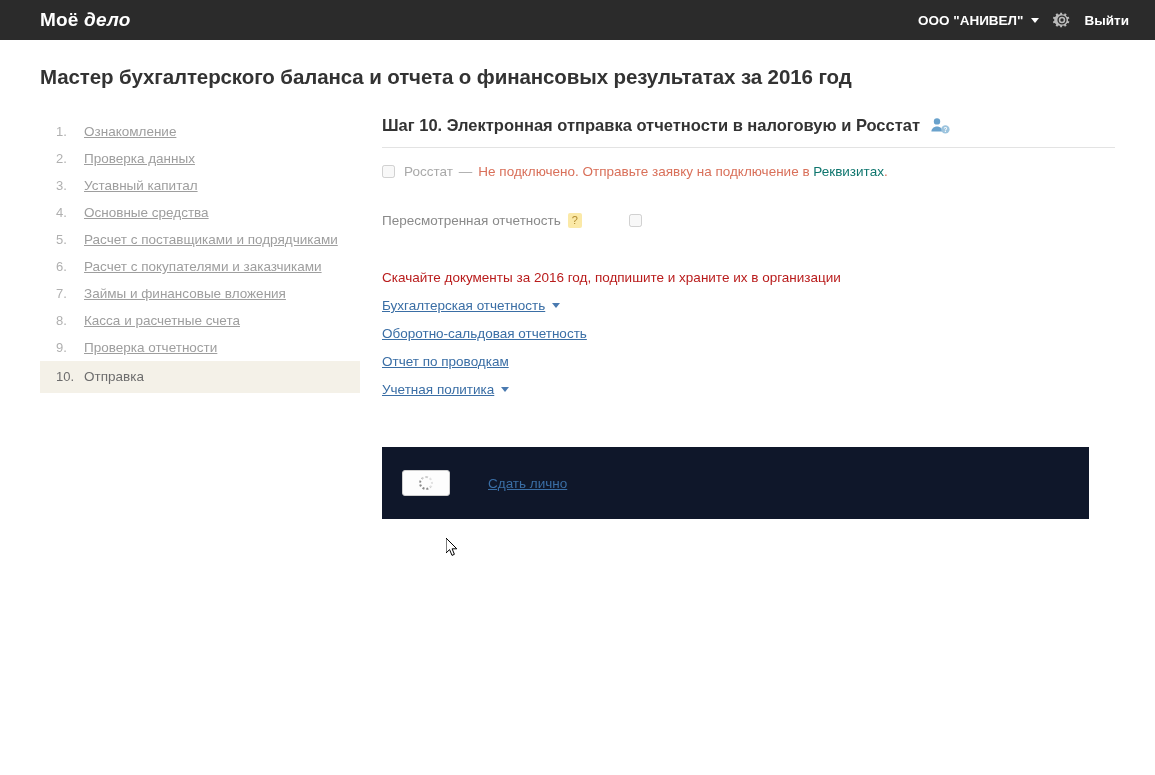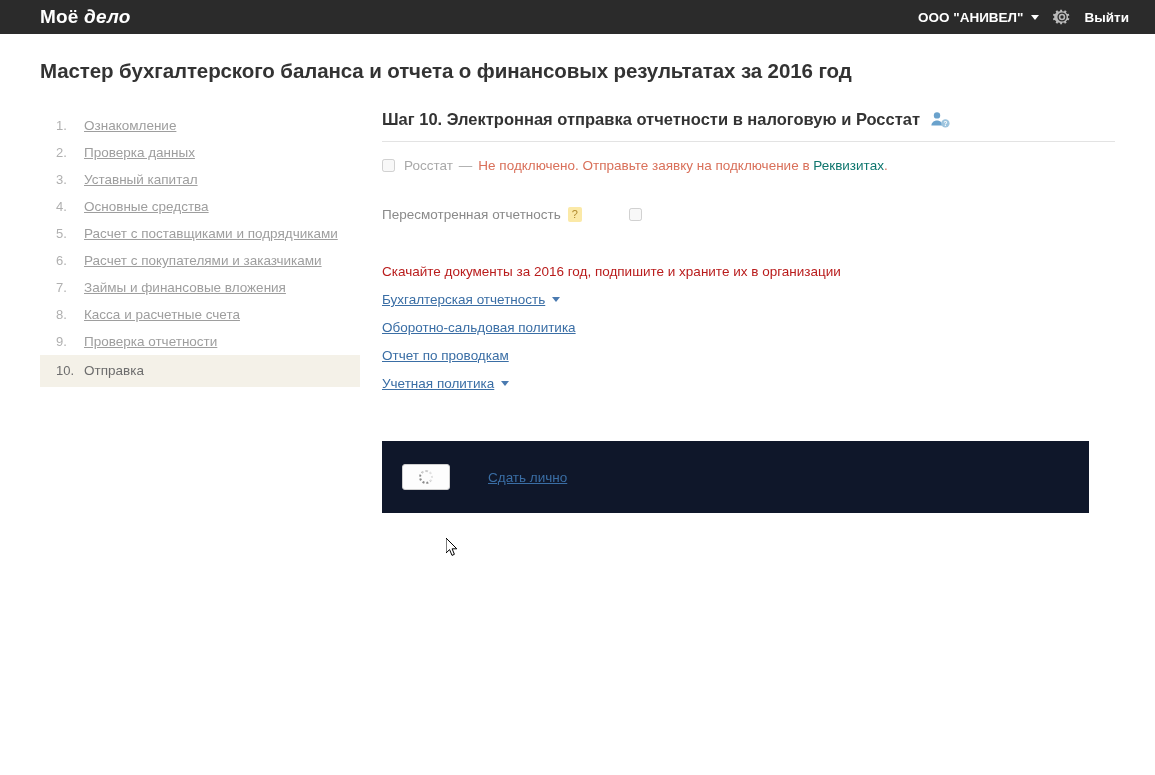--- a/index.html
+++ b/index.html
@@ -7,21 +7,21 @@
     margin: 0; padding: 0;
     width: 1155px; height: 775px;
     background: #ffffff;
     font-family: "Liberation Sans", sans-serif;
     overflow: hidden;
   }
 
   
   .topbar {
     position: relative;
-    height: 34px;
+    height: 40px;
     background: #2b2b2b;
     display: flex;
     align-items: center;
     color: #ffffff;
   }
   .logo {
     margin-left: 40px;
     font-size: 19px;
     font-weight: bold;
     letter-spacing: .2px;
@@ -352,21 +352,21 @@
         <input type="checkbox" class="revised-check" disabled="" style="">
       </div>
 
       <div class="download-note">Скачайте документы за 2016 год, подпишите и храните их в организации</div>
 
       <div class="dl-link">
         <a>Бухгалтерская отчетность</a>
         <span class="caret-blue"></span>
       </div>
       <div class="dl-link">
-        <a>Оборотно-сальдовая политика</a>
+        <a>Оборотно-сальдовая отчетность</a>
       </div>
       <div class="dl-link">
         <a>Отчет по проводкам</a>
       </div>
       <div class="dl-link">
         <a>Учетная политика</a>
         <span class="caret-blue"></span>
       </div>
 
       <div class="send-panel">

